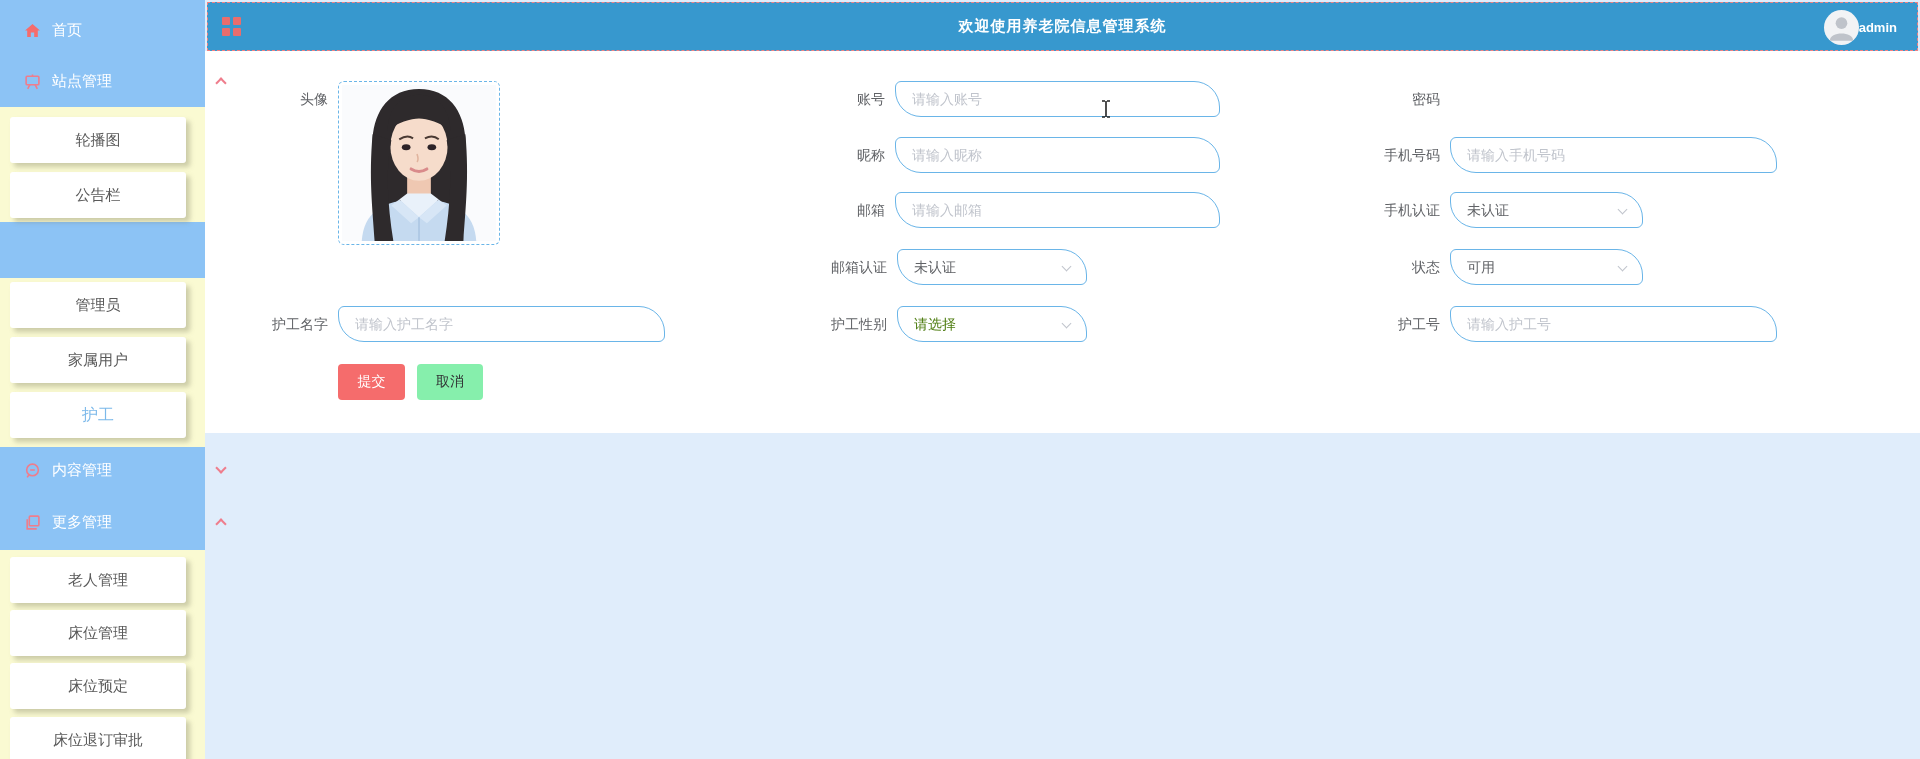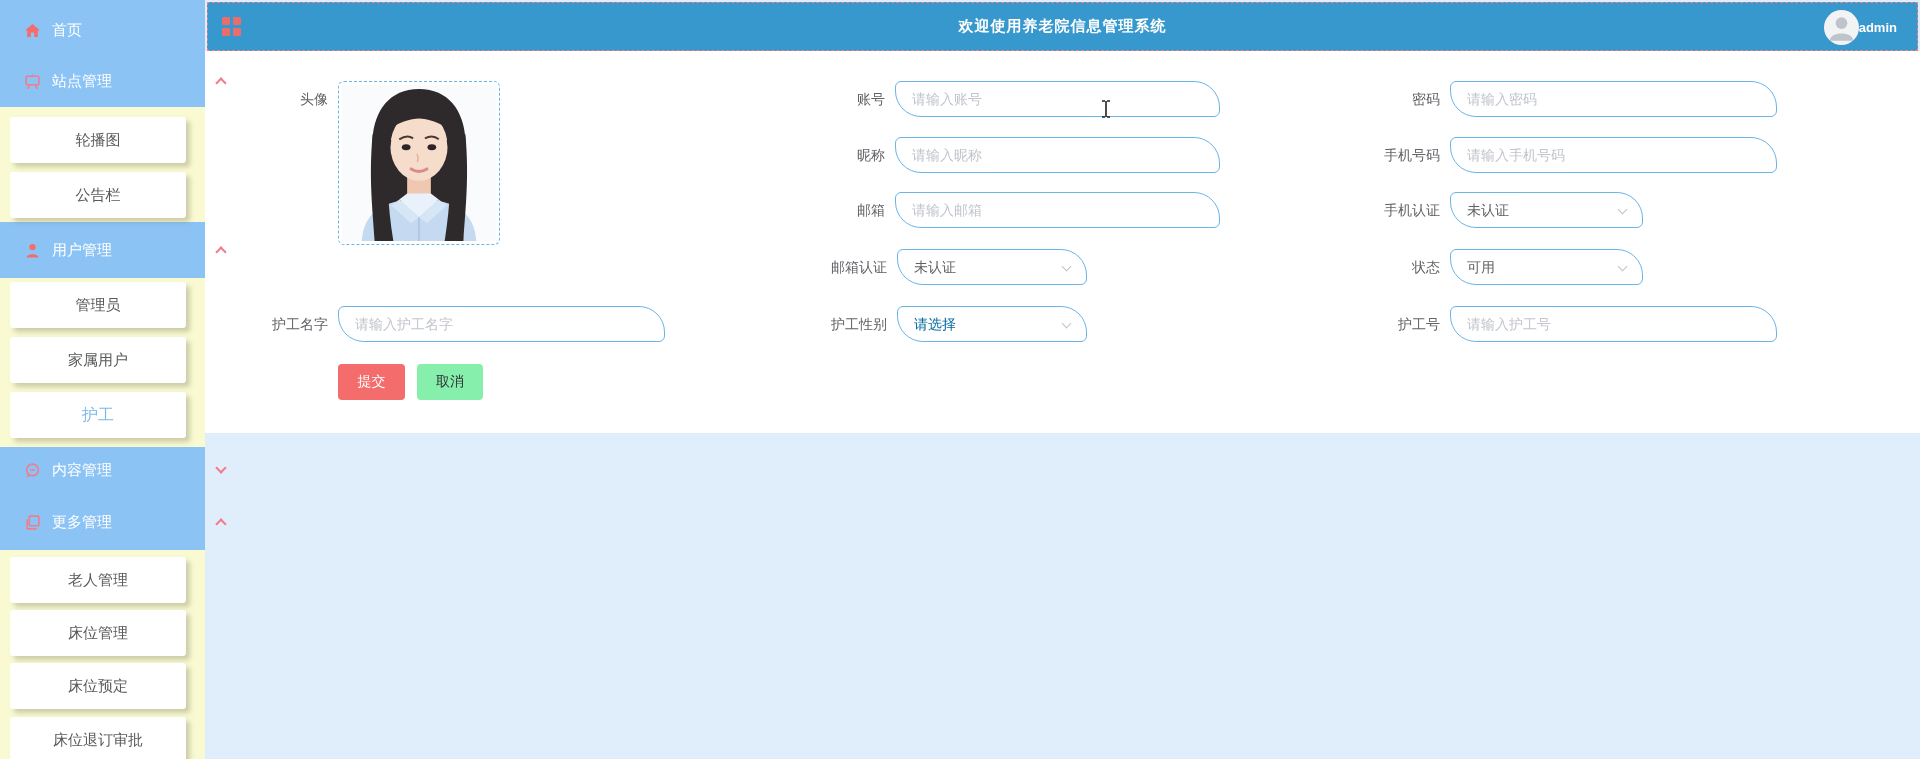--- a/index.html
+++ b/index.html
@@ -36,21 +36,21 @@
   .header-username { color:#fff; font-size:13px; font-weight:bold; }
   
   .main { position:absolute; left:205px; top:51px; width:1715px; height:382px; background:#fff; z-index:3; }
   .fld-label { position:absolute; width:120px; height:36px; line-height:36px; text-align:right; font-size:14px; color:#606266; }
   .fld-input { position:absolute; height:36px; background:#fff; border:1px solid #6ab5e8;
     border-radius:6px 26px 6px 26px; font-size:14px; color:#606266; padding:0 16px; outline:none;
     font-family:"Liberation Sans","DejaVu Sans",sans-serif; }
   .fld-input::placeholder { color:#c0c4cc; }
   .fld-select { position:absolute; height:36px; background:#fff; border:1px solid #6ab5e8;
     border-radius:6px 26px 6px 26px; font-size:14px; color:#606266; padding:0 16px; line-height:34px; cursor:pointer; }
-  .fld-select .sel-value.placeholder { color:#0369a1; }
+  .fld-select .sel-value.placeholder { color:#4d7c0f; }
   .sel-arrow { position:absolute; right:16px; top:13px; width:7px; height:7px;
     border-right:1.5px solid #c0c4cc; border-bottom:1.5px solid #c0c4cc; transform:rotate(45deg); }
   .avatar-upload { position:absolute; left:133px; top:30px; width:162px; height:164px;
     border:1px dashed #6ab5e8; border-radius:6px; background:#fff; padding:3px; cursor:pointer; }
   .avatar-upload svg { width:100%; height:100%; display:block; }
   .btn { position:absolute; top:313px; height:36px; border:none; border-radius:4px; font-size:14px; cursor:pointer;
     font-family:"Liberation Sans","DejaVu Sans",sans-serif; }
   .btn-submit { left:133px; width:67px; background:#f56c6c; color:#fff; }
   .btn-cancel { left:212px; width:66px; background:#86efac; color:#303133; }
   .ibeam { position:absolute; left:895px; top:48px; z-index:9; }
@@ -83,30 +83,20 @@
     <span class="chev up"></span>
   </div>
 
   <div class="side-card" style="top:172px;">
     <span>公告栏</span>
   </div>
   <div class="side-card" style="top:117px;">
     <span>轮播图</span>
   </div>
 
-  <div class="side-group" style="top:232px;">
-    <span class="g-icon">
-      <svg viewBox="0 0 16 16">
-          <circle cx="8" cy="4.8" r="3" fill="#f56c6c"></circle>
-          <path d="M2.5 14.5c0-4 11-4 11 0Z" fill="#f56c6c"></path>
-        </svg>
-    </span>
-    <span>用户管理</span>
-    <span class="chev up"></span>
-  </div>
 
   <div class="side-card" style="top:282px;">
     <span>管理员</span>
   </div>
   <div class="side-card" style="top:337px;">
     <span>家属用户</span>
   </div>
   <div class="side-card active" style="top:392px;">
     <span>护工</span>
   </div>
@@ -188,21 +178,20 @@
       <path d="M98 116 L78 134 L86 140 L106 122 Z" fill="#d7e6f6"></path>
       <path d="M78 134 L78 158" stroke="#a9c4e2" stroke-width="1.5"></path>
       <path d="M31 50 C27 95 31 125 33 158 L52 158 C46 120 44 84 50 56 Z" fill="#2e2a2c"></path>
       <path d="M125 50 C129 95 125 125 123 158 L104 158 C110 120 112 84 106 56 Z" fill="#2e2a2c"></path>
     </svg>
   </div>
 
   <div class="fld-label" style="left:560px; top:30px;">账号</div>
   <input class="fld-input" style="left: 690px; top: 30px; width: 325px;" placeholder="请输入账号">
   <div class="fld-label" style="left:1115px; top:30px;">密码</div>
-  <input class="fld-input" style="left: 1245px; top: 30px; width: 327px;" placeholder="请输入密码">
 
   <div class="fld-label" style="left:560px; top:86px;">昵称</div>
   <input class="fld-input" style="left: 690px; top: 86px; width: 325px;" placeholder="请输入昵称">
   <div class="fld-label" style="left:1115px; top:86px;">手机号码</div>
   <input class="fld-input" style="left: 1245px; top: 86px; width: 327px;" placeholder="请输入手机号码">
 
   <div class="fld-label" style="left:560px; top:141px;">邮箱</div>
   <input class="fld-input" style="left: 690px; top: 141px; width: 325px;" placeholder="请输入邮箱">
   <div class="fld-label" style="left:1115px; top:141px;">手机认证</div>
   <div class="fld-select" style="left:1245px; top:141px; width:193px;">

